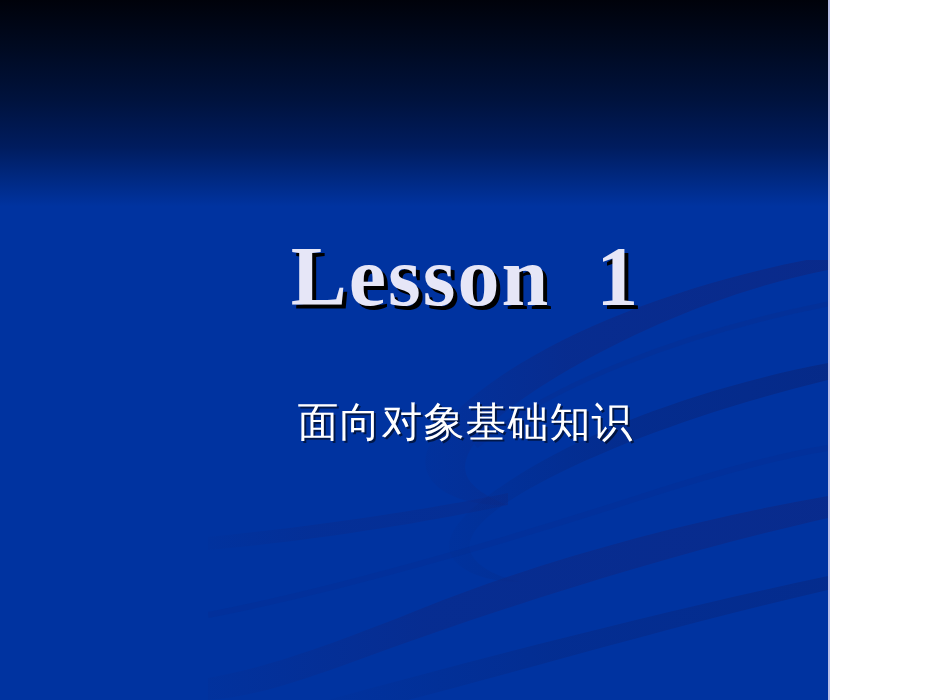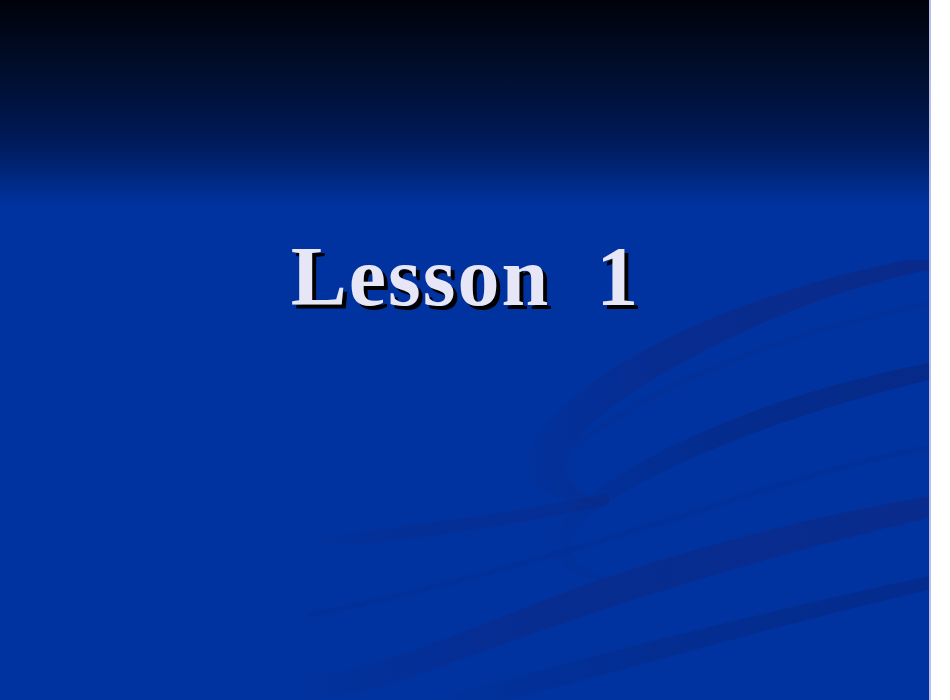--- a/index.html
+++ b/index.html
@@ -15,21 +15,21 @@
     overflow: hidden;
     background: #ffffff;
     font-family: "Liberation Sans", sans-serif;
   }
 
   
   #slide {
     position: absolute;
     left: 0;
     top: 0;
-    width: 931px;
+    width: 830px;
     height: 700px;
     overflow: hidden;
     border-right: 2px solid #b9bfe8;
     box-sizing: border-box;
   }
 
   
   .slide-bg {
     position: absolute;
     inset: 0;
@@ -151,18 +151,21 @@
 
         <path d="M 620,44 C 470,74 340,126 268,186" fill="none" stroke="#0a2a8a" stroke-opacity="0.28" stroke-width="5"></path>
         <path d="M 0,355 C 130,330 300,280 430,238 C 510,212 570,196 620,188" fill="none" stroke="#0a2a8a" stroke-opacity="0.22" stroke-width="6"></path>
       </svg>
     </div>
 
     <div class="title-block">
       <span class="title-text">Lesson  1</span>
     </div>
 
+    <div class="subtitle-block">
+      <span class="subtitle-text">面向对象基础知识</span>
+    </div>
 
   </div>
 
   <div class="page-margin"></div>
 
 </div>
 
 </body></html>

